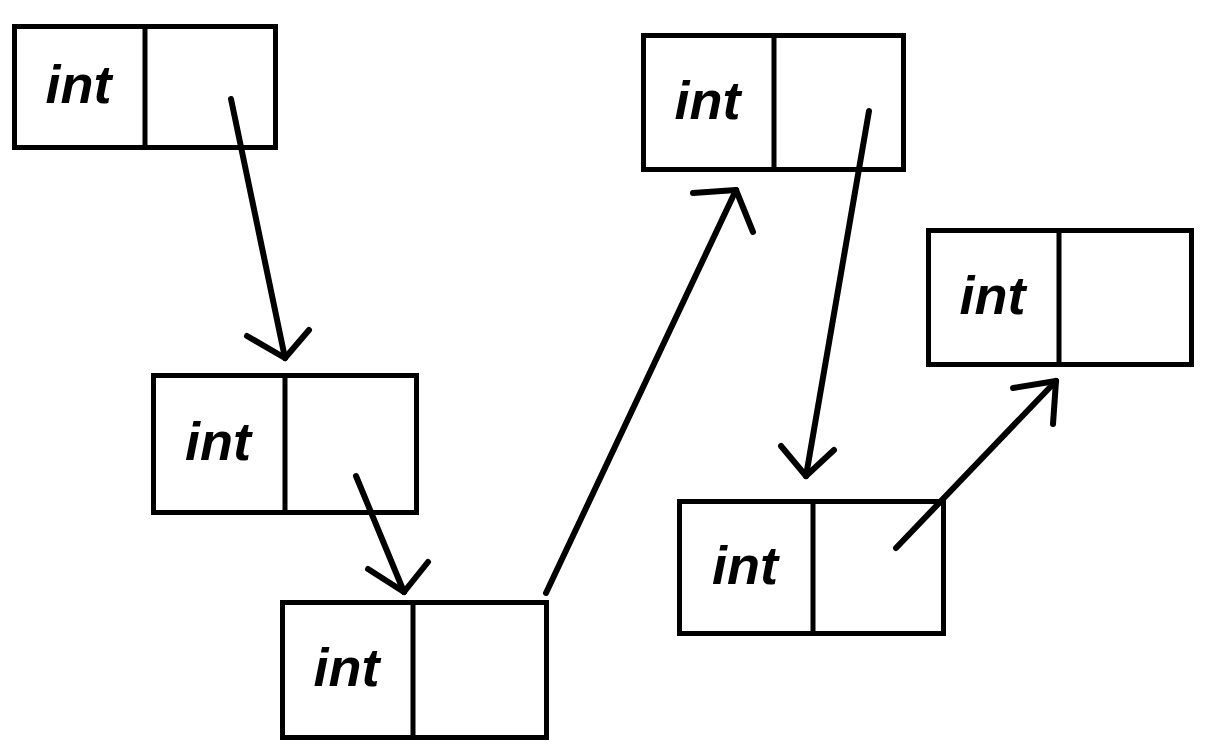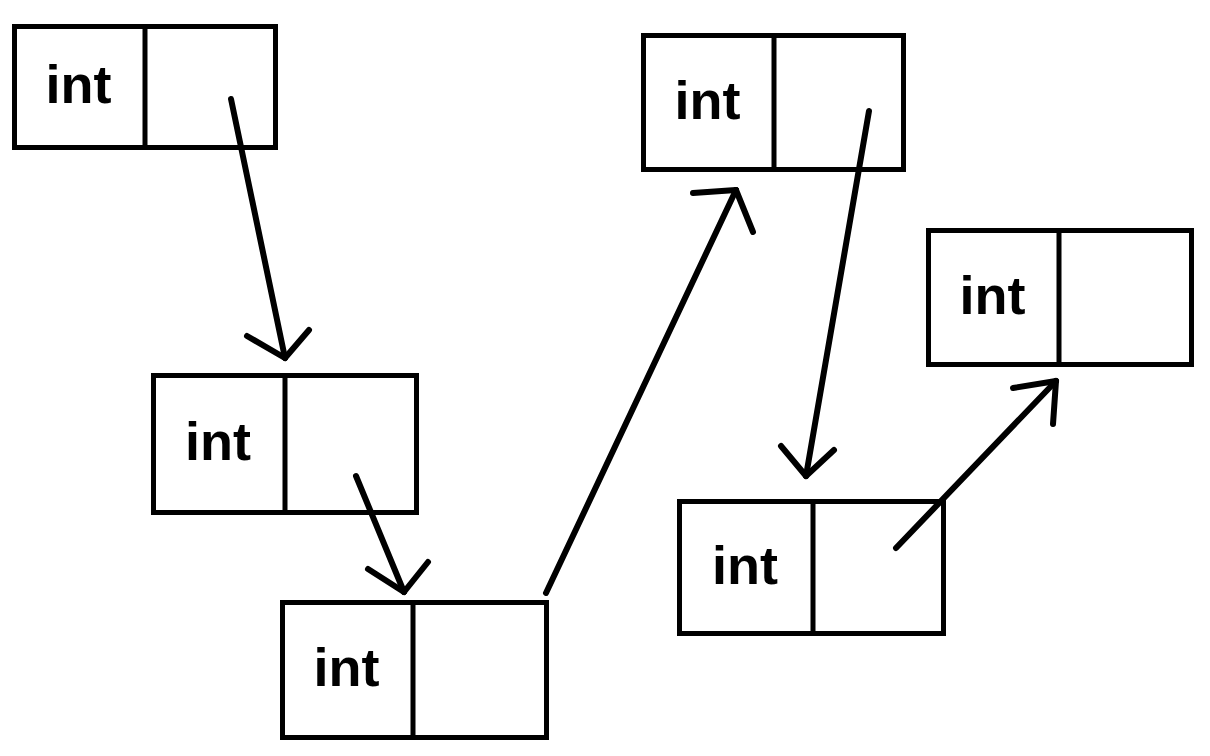--- a/index.html
+++ b/index.html
@@ -10,20 +10,21 @@
   }
   body {
     font-family: "Liberation Sans", sans-serif;
   }
   #canvas {
     position: relative;
     width: 1210px;
     height: 756px;
     background: #ffffff;
     overflow: hidden;
+    font-style: italic;
   }
   #diagram-svg {
     position: absolute;
     left: 0;
     top: 0;
     width: 1210px;
     height: 756px;
   }
   .node-label {
     font-family: "Liberation Sans", sans-serif;

